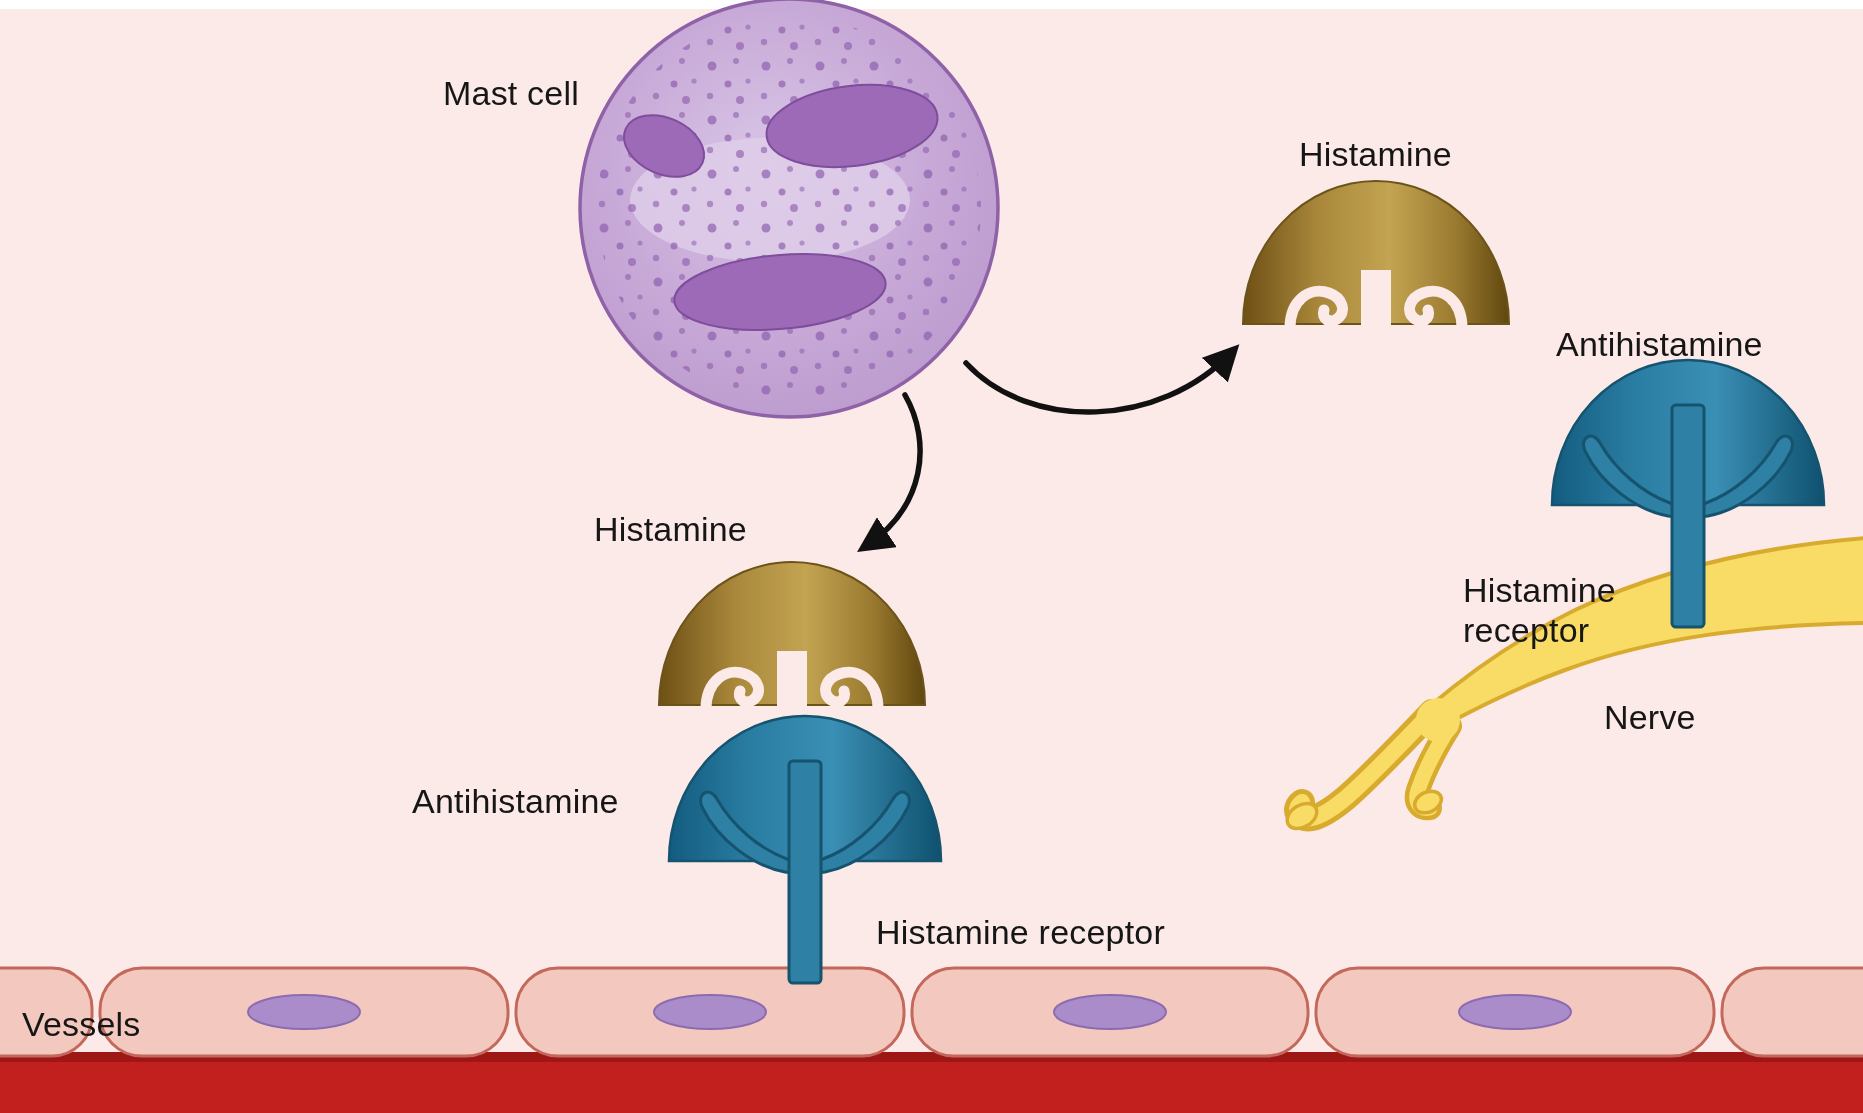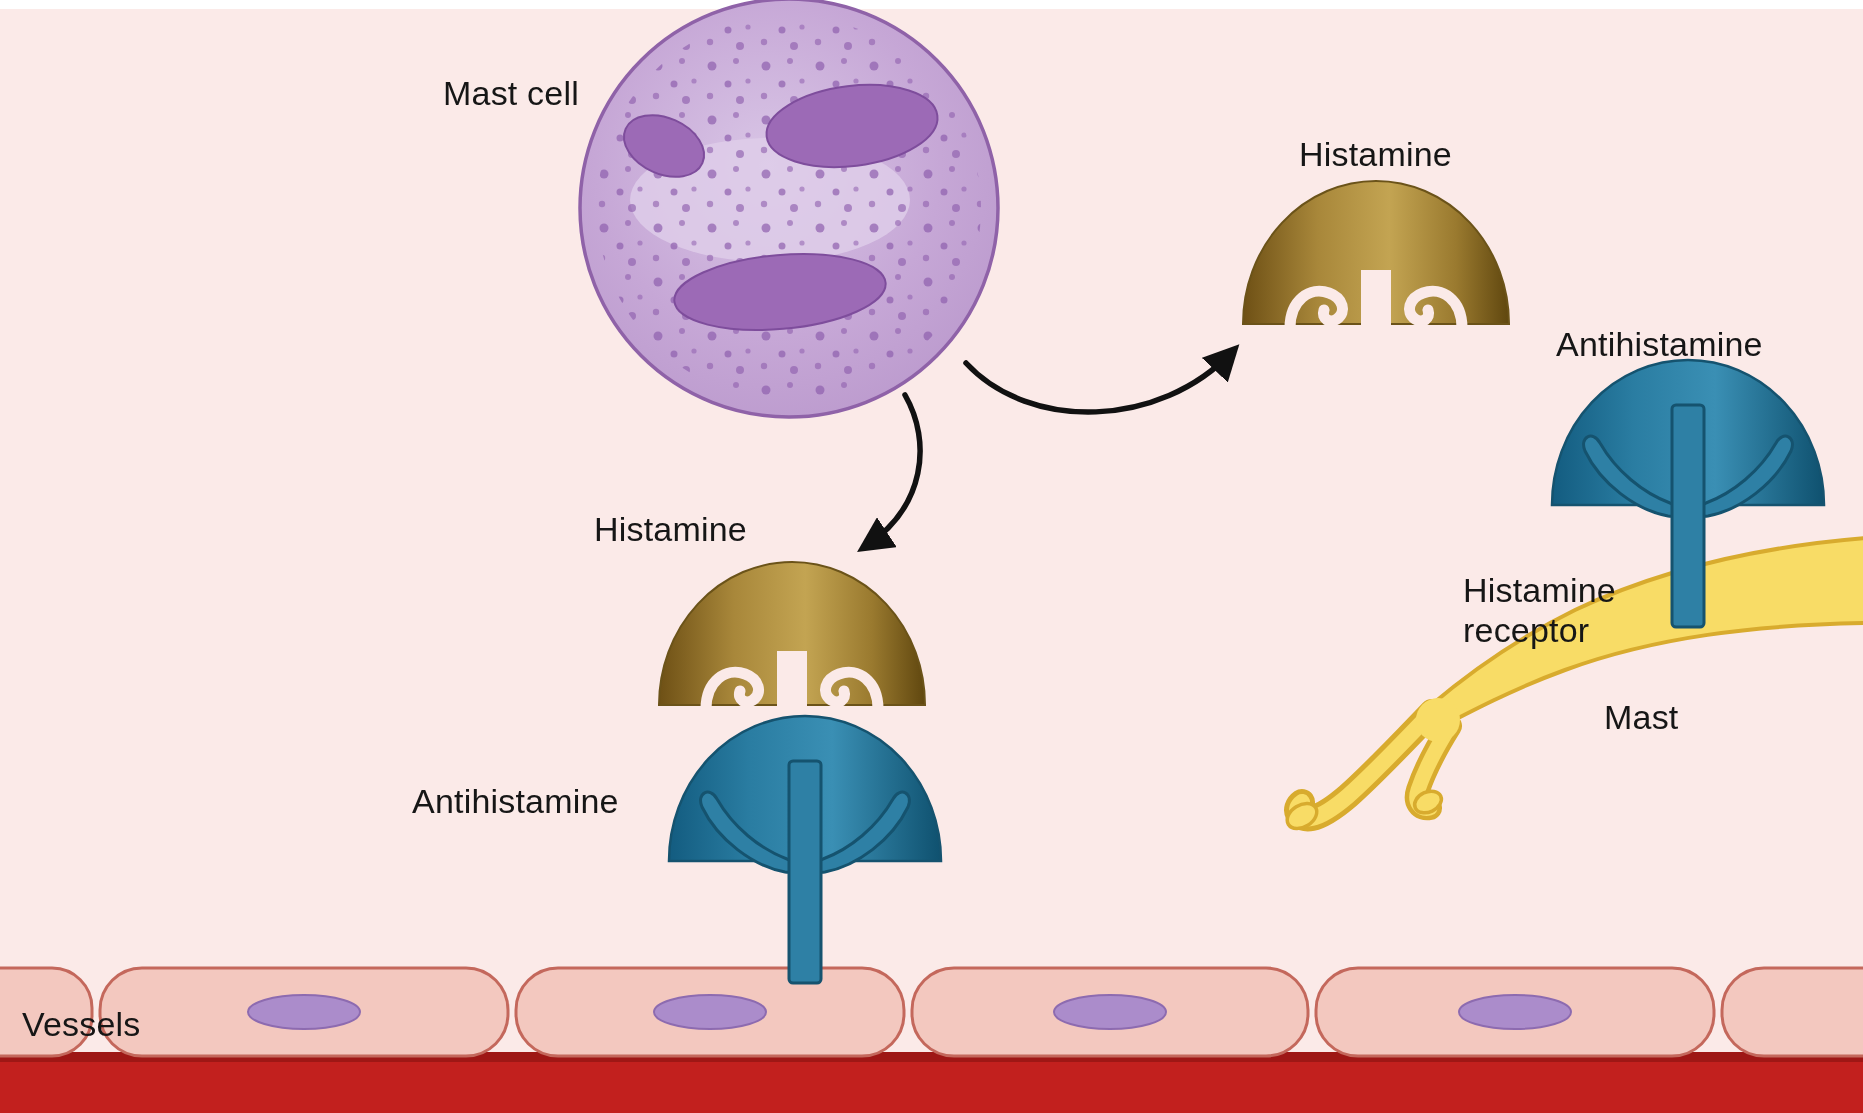--- a/index.html
+++ b/index.html
@@ -128,18 +128,19 @@
 
   <div class="lbl" style="left:594px;top:509px">Histamine</div>
 
   <div class="lbl" style="left:1463px;top:570px">
     <span>Histamine</span>
     <span>receptor</span>
   </div>
 
   <div class="lbl" style="left:412px;top:781px">Antihistamine</div>
 
-  <div class="lbl" style="left:1604px;top:697px">Mast</div>
+  <div class="lbl" style="left:1604px;top:697px">Nerve</div>
 
+  <div class="lbl" style="left:876px;top:912px">Histamine receptor</div>
 
   <div class="lbl" style="left:22px;top:1004px">Vessels</div>
 
 </div>
 
 </body></html>

